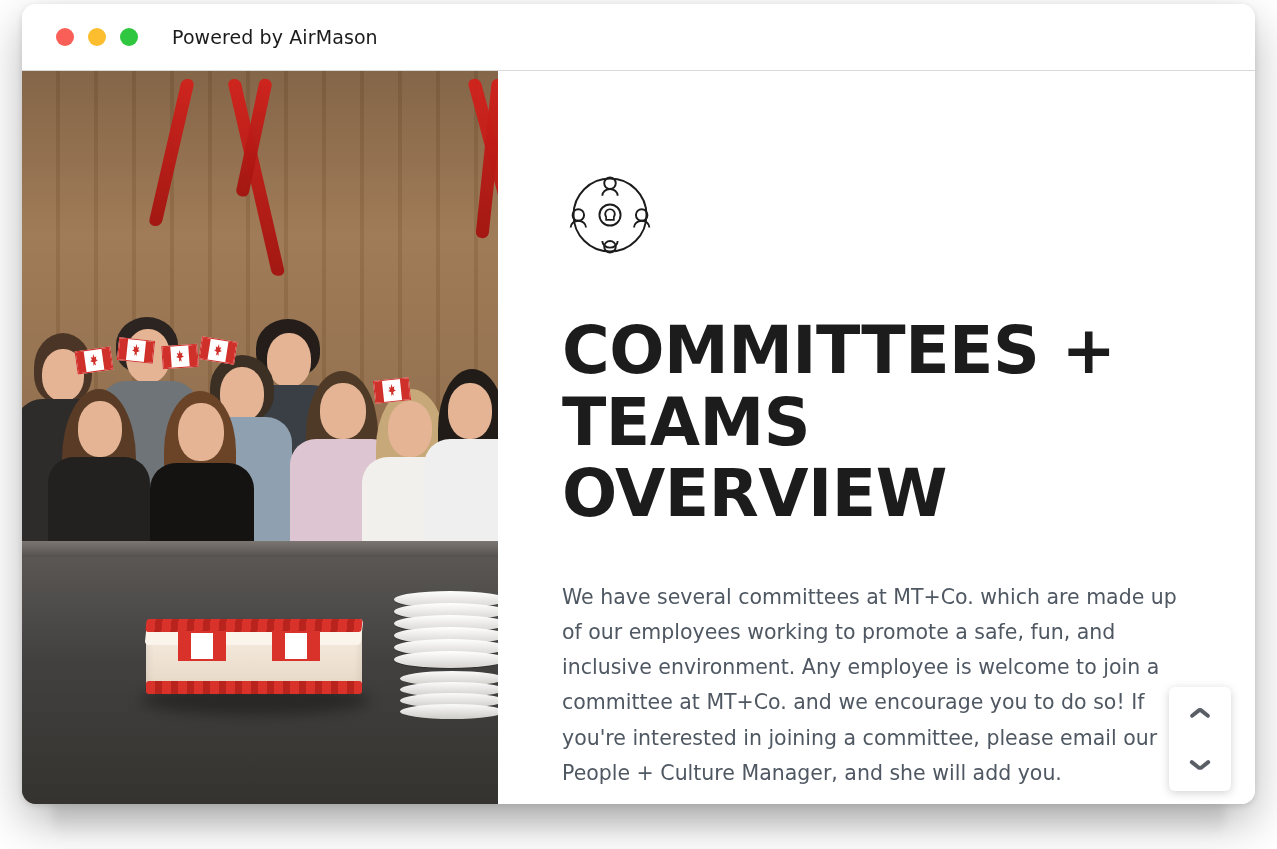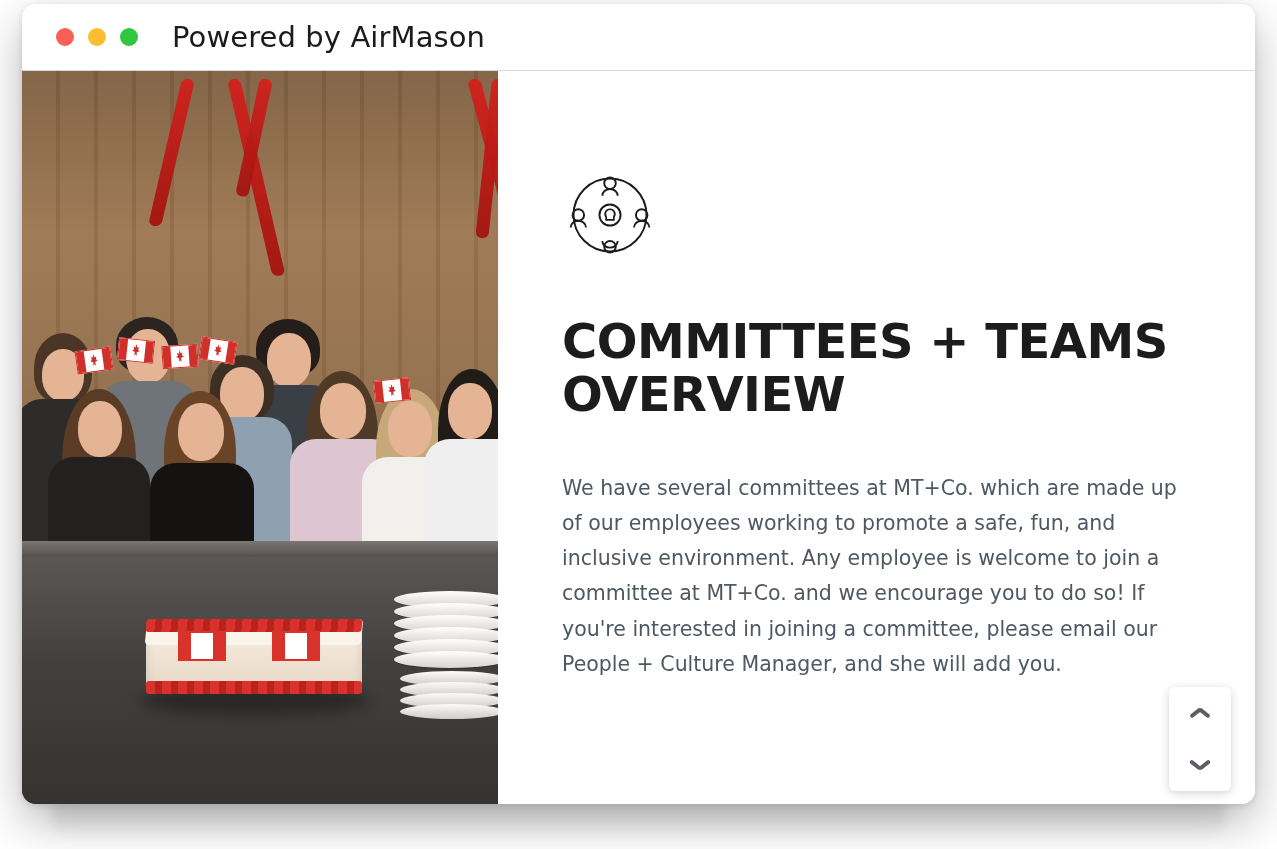--- a/index.html
+++ b/index.html
@@ -44,21 +44,21 @@
     height: 18px;
     border-radius: 50%;
     display: block;
   }
   .tl-red    { background: #fa5f57; }
   .tl-yellow { background: #fcbd2e; }
   .tl-green  { background: #2fc73f; }
 
   #powered-by {
     margin-left: 34px;
-    font-size: 29px;
+    font-size: 19px;
     color: #1b1b1b;
     letter-spacing: 0.1px;
     font-family: "DejaVu Sans", sans-serif;
     font-weight: 400;
   }
 
   
   #page-body {
     position: relative;
     height: 734px;
@@ -257,21 +257,21 @@
   
   #content-panel {
     position: relative;
     flex: 1 1 auto;
     padding: 44px 60px 0 64px;
     background: #ffffff;
   }
   #committee-icon { margin: 52px 0 0 0; }
   #doc-title {
     margin: 48px 0 0 0;
-    font-size: 48px;
+    font-size: 65px;
     line-height: 1.1;
     letter-spacing: -0.5px;
     font-weight: 700;
     color: #1c1c1c;
     font-family: "DejaVu Sans", sans-serif;
     max-width: 660px;
   }
   #doc-paragraph {
     margin: 50px 0 0 0;
     font-size: 20.5px;

